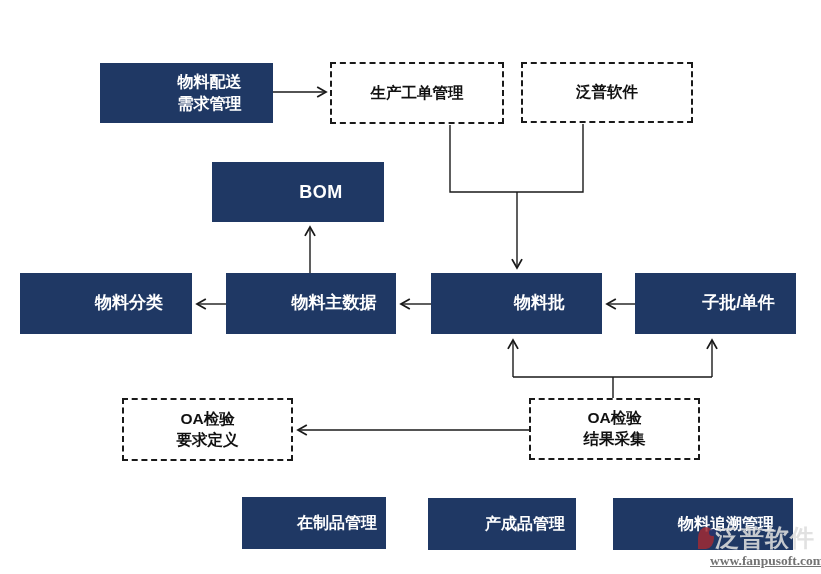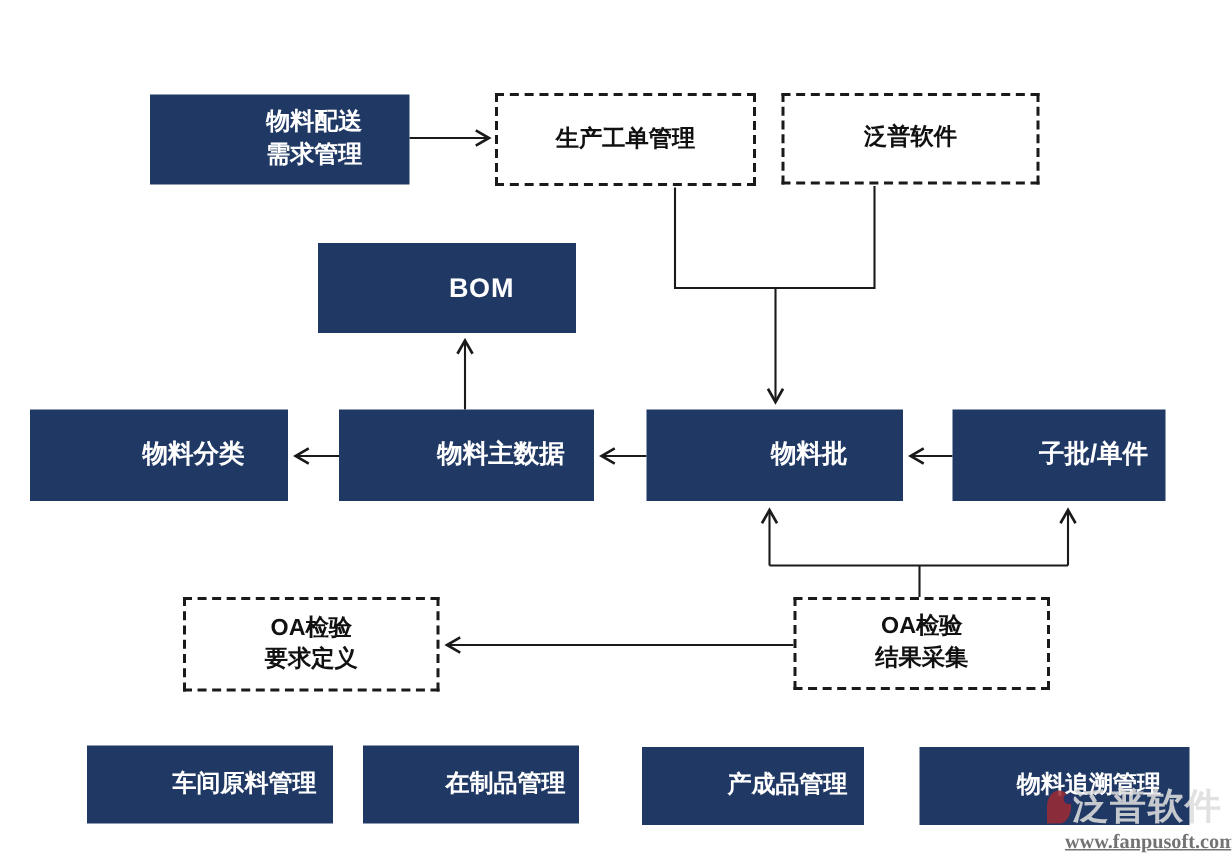--- a/index.html
+++ b/index.html
@@ -129,37 +129,34 @@
   </div>
 
   <div class="node solid" style="left:431px;top:273px;width:171px;height:61px">
     <span class="label">物料批</span>
   </div>
 
   <div class="node solid" style="left:226px;top:273px;width:170px;height:61px">
     <span class="label">物料主数据</span>
   </div>
 
-  <div class="node solid" style="left:635px;top:273px;width:142px;height:61px">
+  <div class="node solid" style="left:635px;top:273px;width:161px;height:61px">
     <span class="label">子批/单件</span>
   </div>
 
   <div class="node dashed" style="left:122px;top:398px;width:171px;height:63px">
     <span class="label">OA检验
 要求定义</span>
   </div>
 
   <div class="node dashed" style="left:529px;top:398px;width:171px;height:62px">
     <span class="label">OA检验
 结果采集</span>
   </div>
 
-  <div class="node solid small" style="left:58px;top:497px;width:164px;height:52px">
-    <span class="label">车间原料管理</span>
-  </div>
 
   <div class="node solid small" style="left:242px;top:497px;width:144px;height:52px">
     <span class="label">在制品管理</span>
   </div>
 
   <div class="node solid small" style="left:428px;top:498px;width:148px;height:52px">
     <span class="label">产成品管理</span>
   </div>
 
   <div class="node solid small" style="left:613px;top:498px;width:180px;height:52px">

